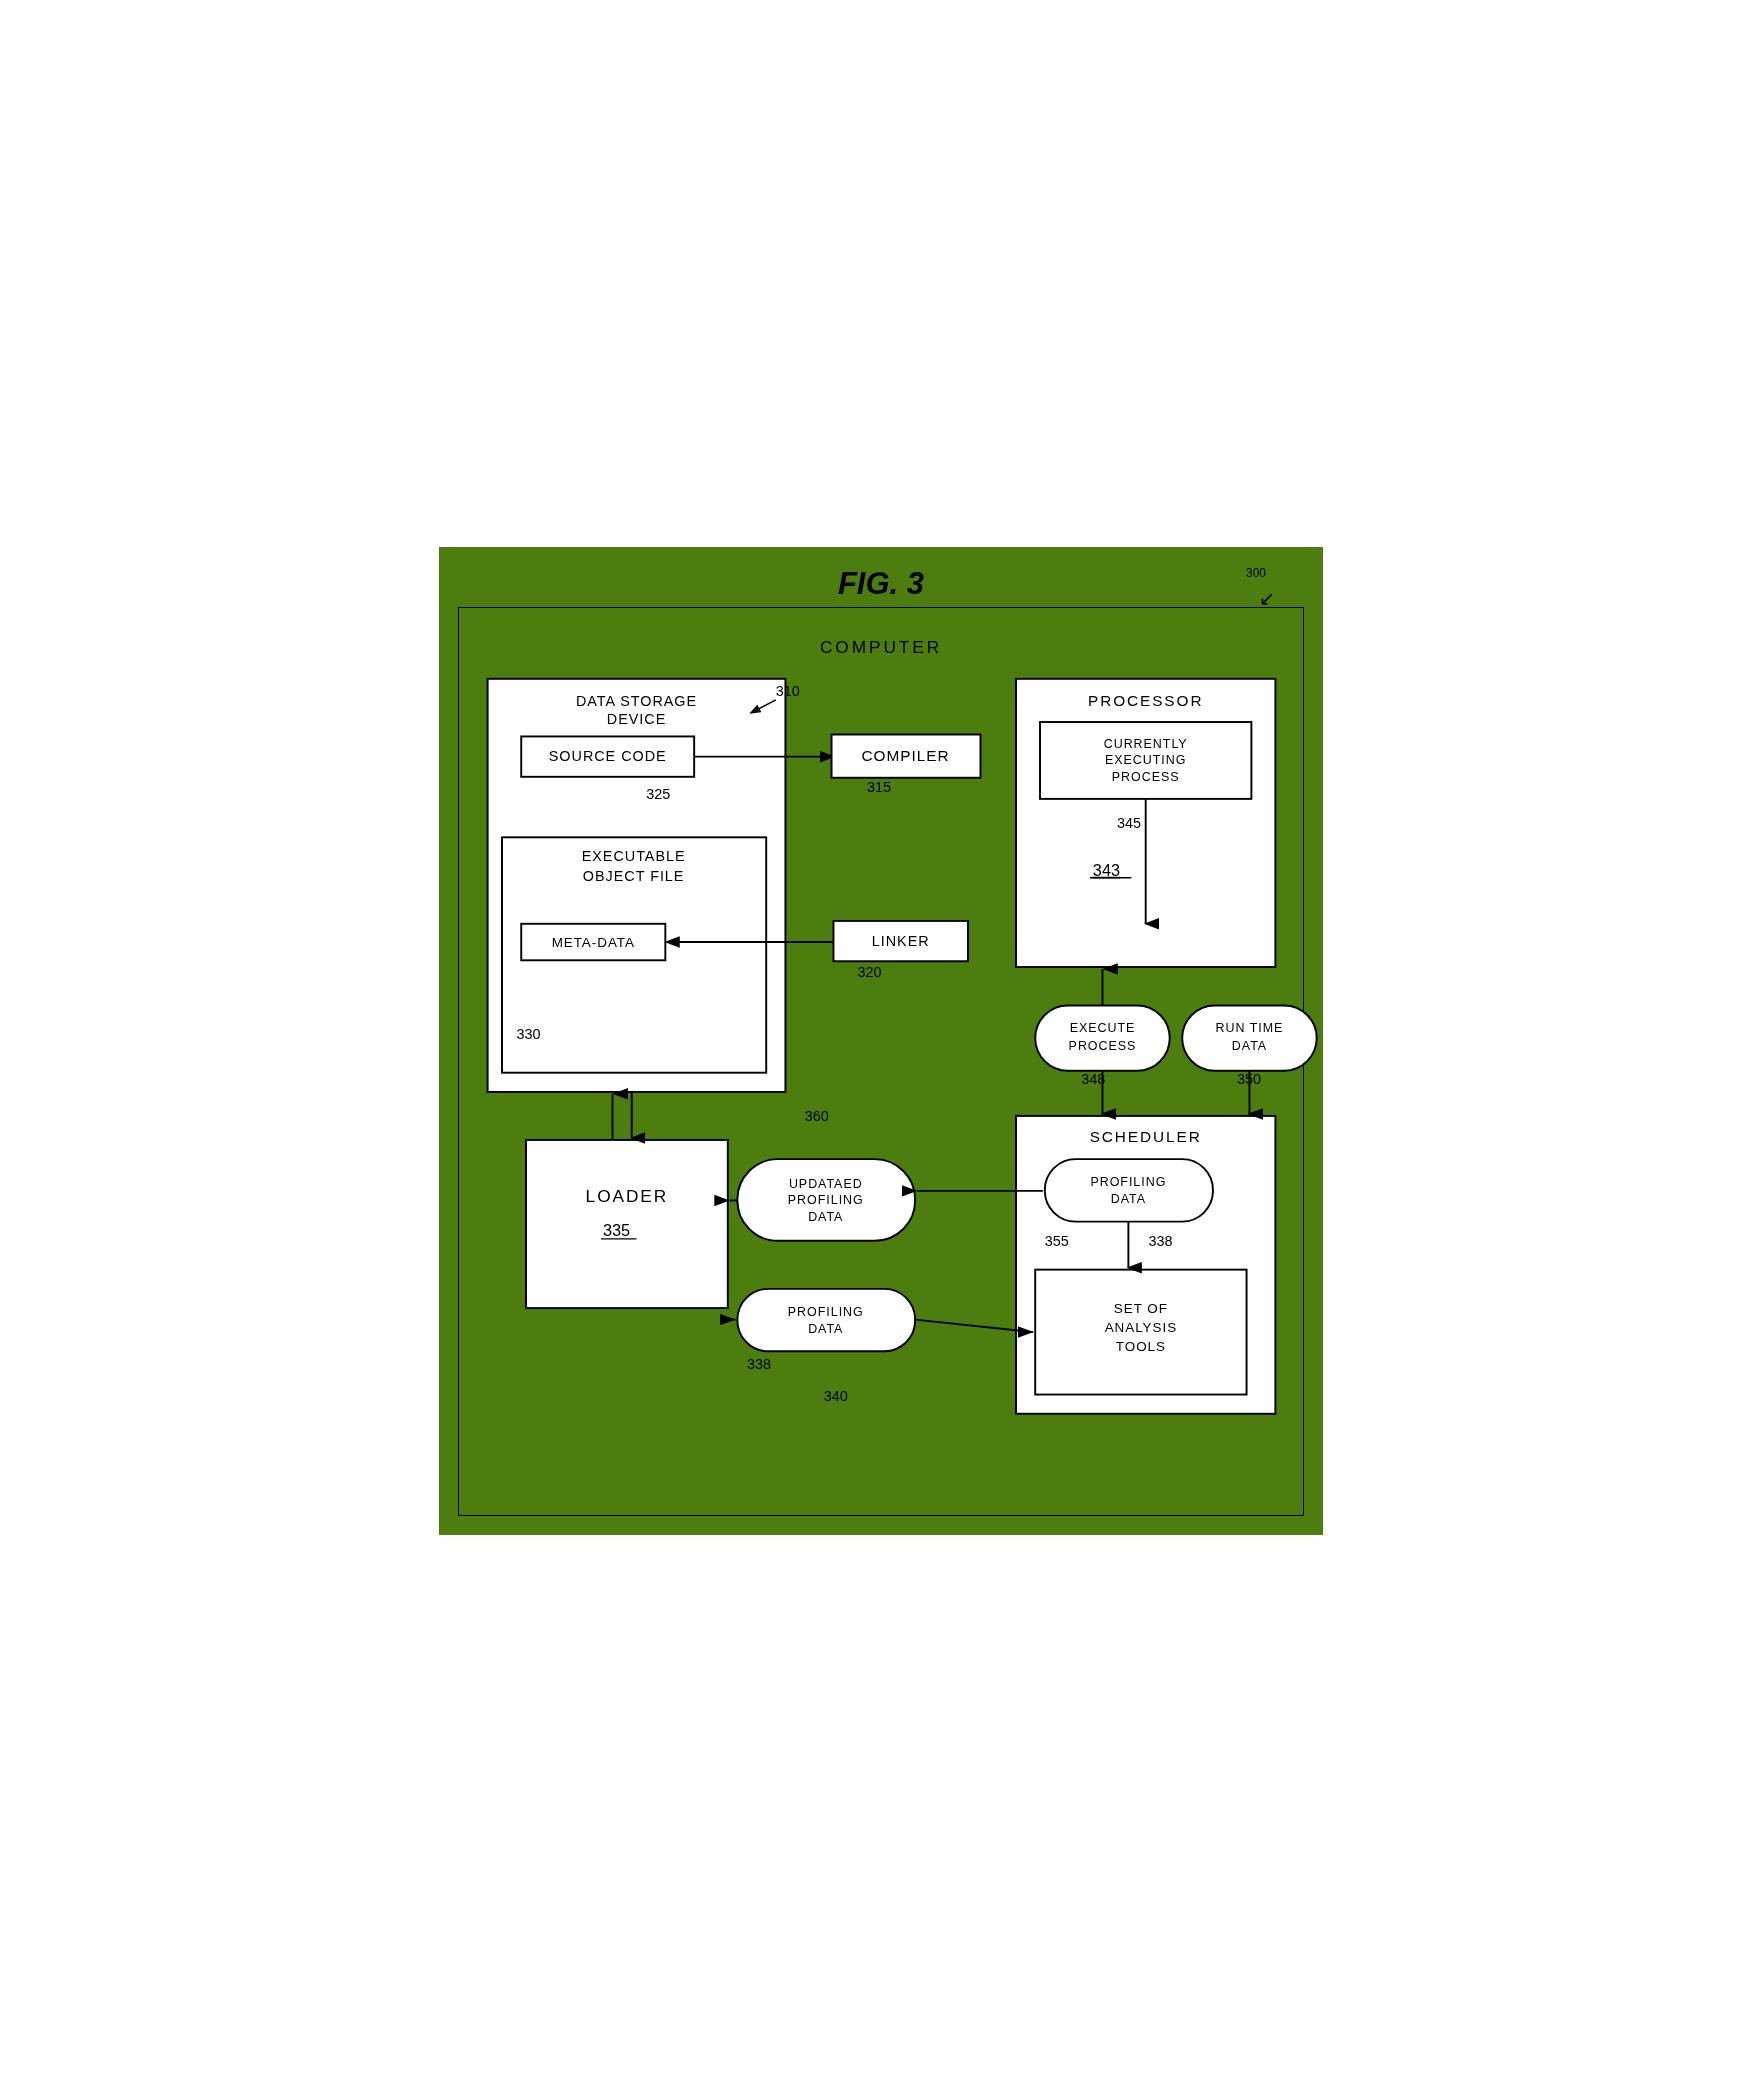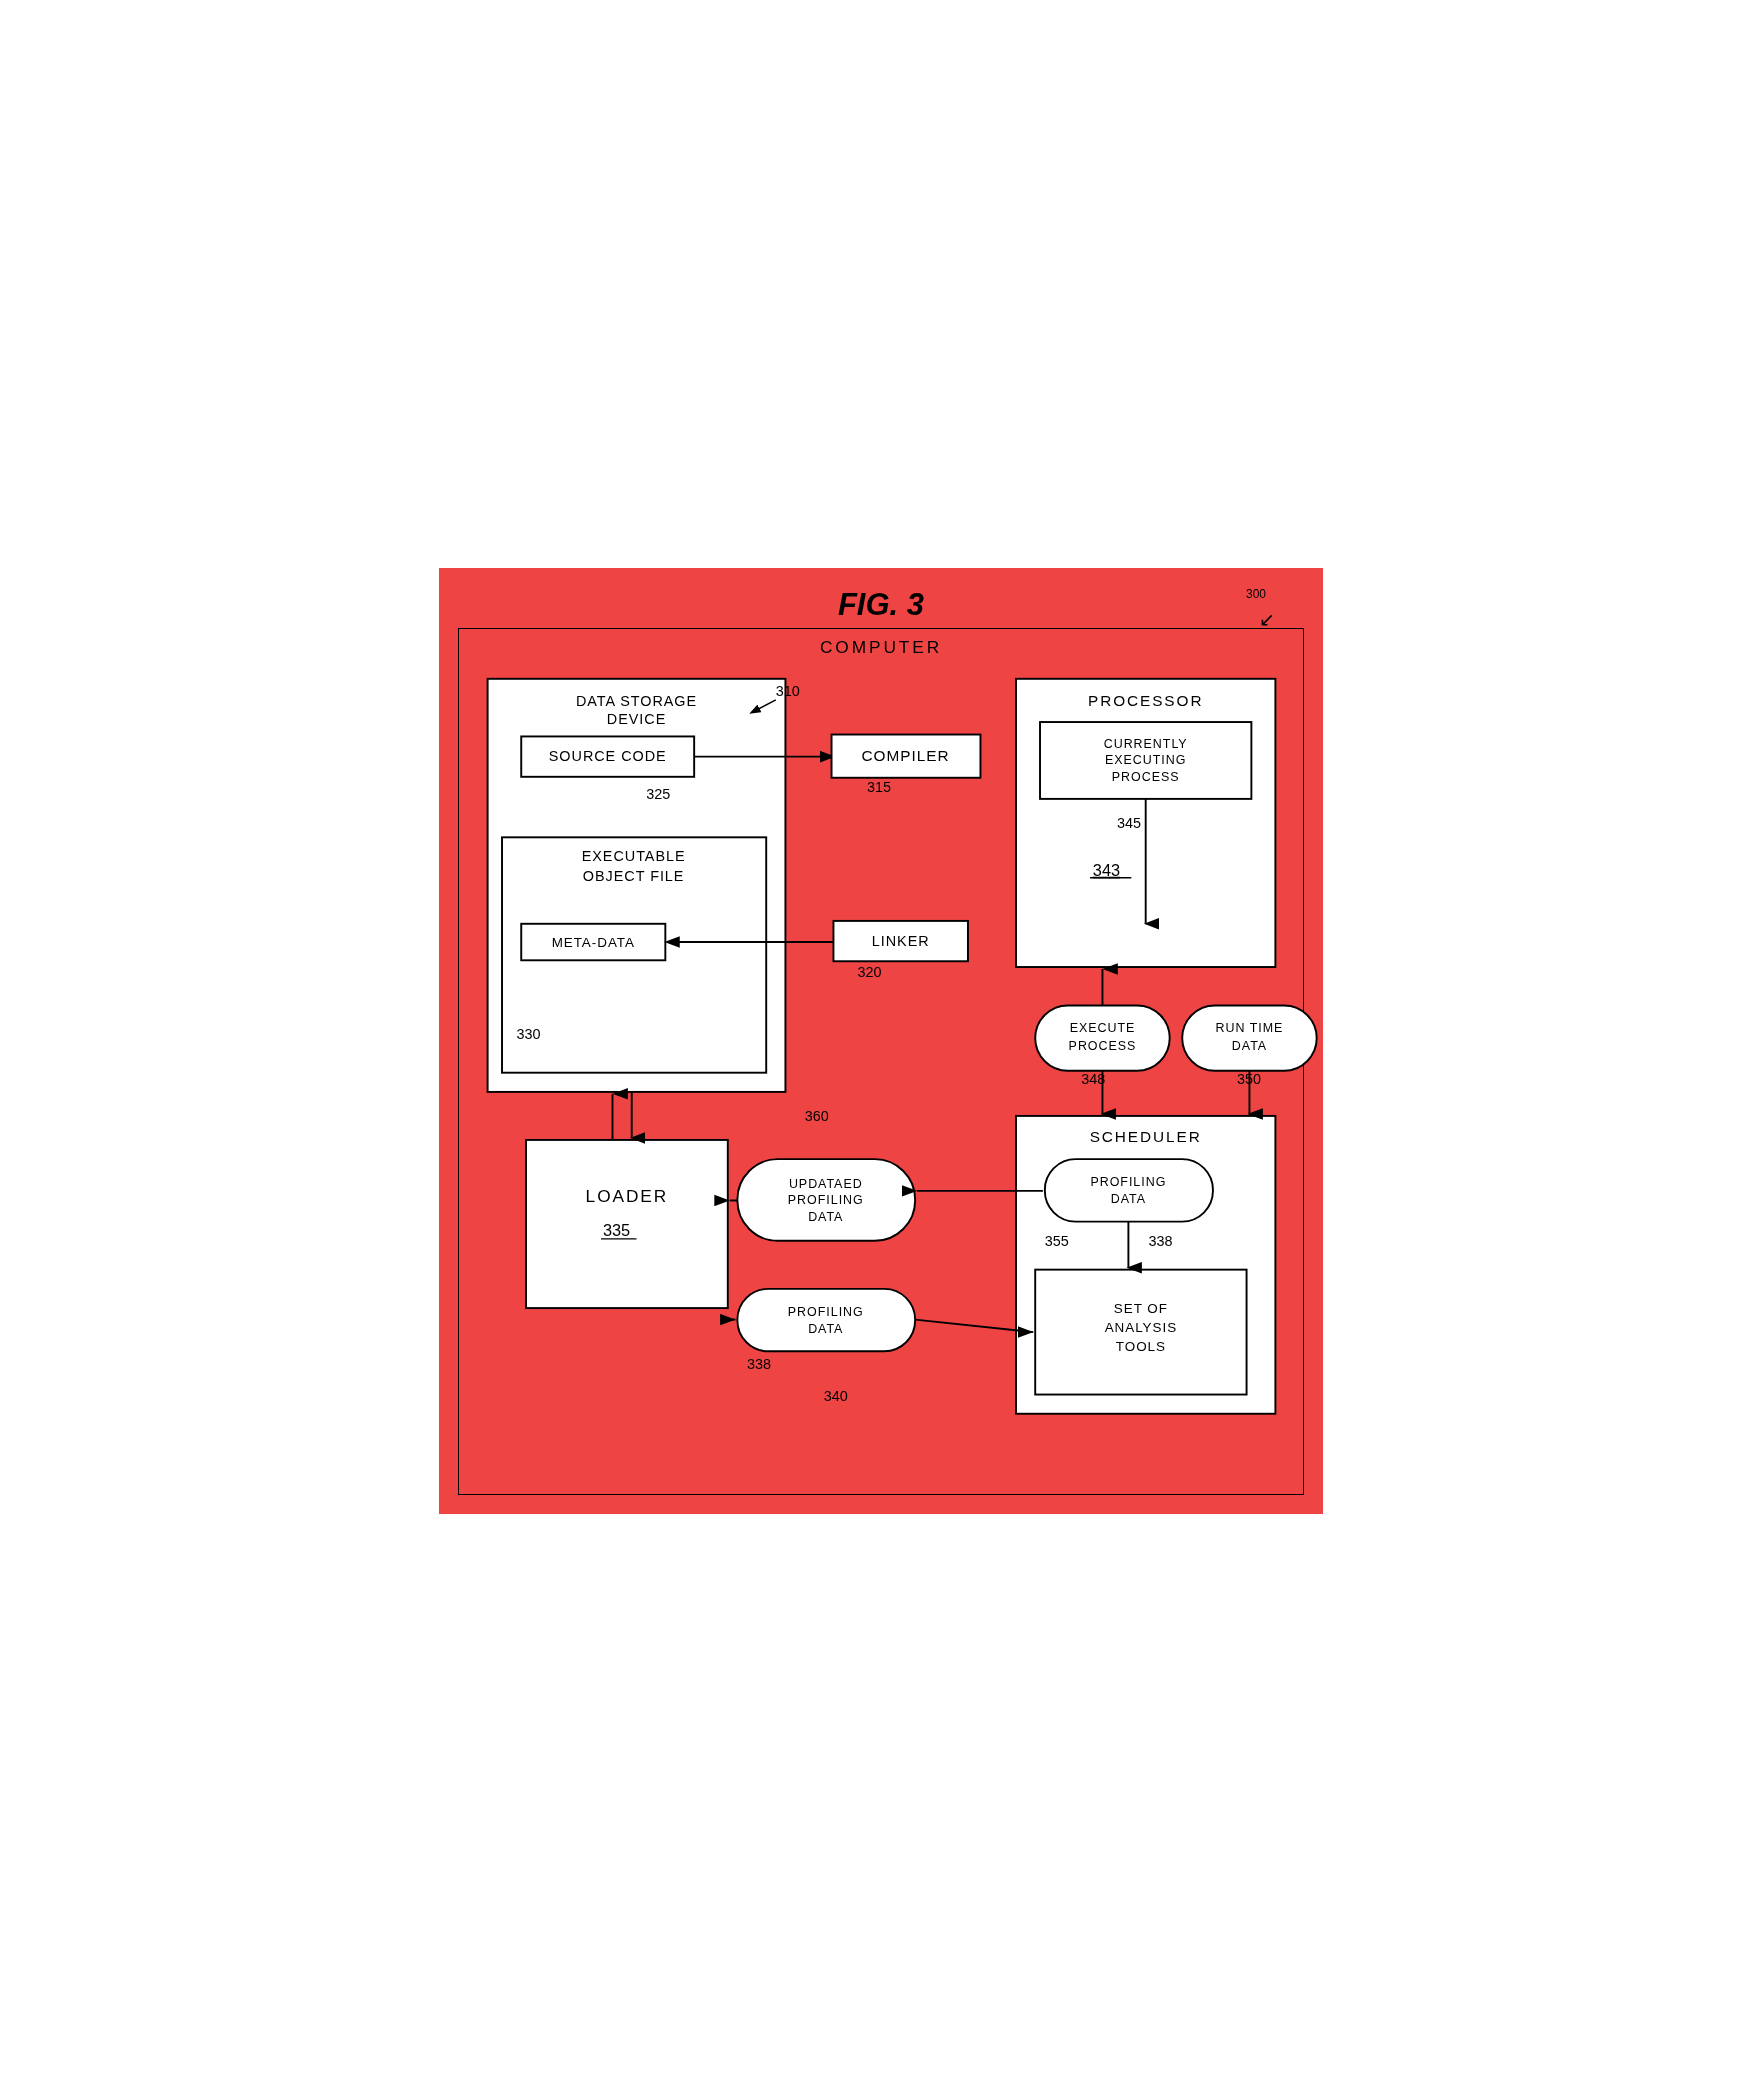--- a/index.html
+++ b/index.html
@@ -7,21 +7,21 @@
       background: #fff;
       font-family: Arial, sans-serif;
       display: flex;
       justify-content: center;
       align-items: center;
       min-height: 100vh;
       padding: 19px;
     }
     .page {
       width: 884px;
-      background: #ef4444;
+      background: #4d7c0f;
       position: relative;
       padding: 19px;
     }
     .fig-title {
       text-align: center;
       font-size: 31px;
       font-style: italic;
       font-weight: bold;
       margin-bottom: 9.6px;
     }
@@ -30,21 +30,21 @@
 <body>
 
 <div class="page">
 
   <div style="position:relative; text-align:center; margin-bottom:4.8px;">
     <span class="fig-title">FIG. 3</span>
     <span style="position:absolute; right:38px; top:0; font-size:12px;">300</span>
     <span style="position:absolute; right:29px; top:21px; font-size:19px;">↙</span>
   </div>
 
-  <div style="border:1.9px solid #000; padding:8px 19px; position:relative;">
+  <div style="border:1.9px solid #000; padding:29px 19px; position:relative;">
     <div style="text-align:center; font-size:17.3px; letter-spacing:2.9px; margin-bottom:11.5px;">COMPUTER</div>
 
     <svg width="807" height="817" style="display:block; margin:0 auto; overflow:visible;" viewBox="0 0 840 850">
 
       <rect x="10" y="10" width="310" height="430" fill="white" stroke="black" stroke-width="2"></rect>
       <text x="165" y="38" text-anchor="middle" font-size="15" font-family="Arial" letter-spacing="1">DATA STORAGE</text>
       <text x="165" y="57" text-anchor="middle" font-size="15" font-family="Arial" letter-spacing="1">DEVICE</text>
 
       <text x="28" y="420" font-size="15" font-family="Arial">305</text>
 

